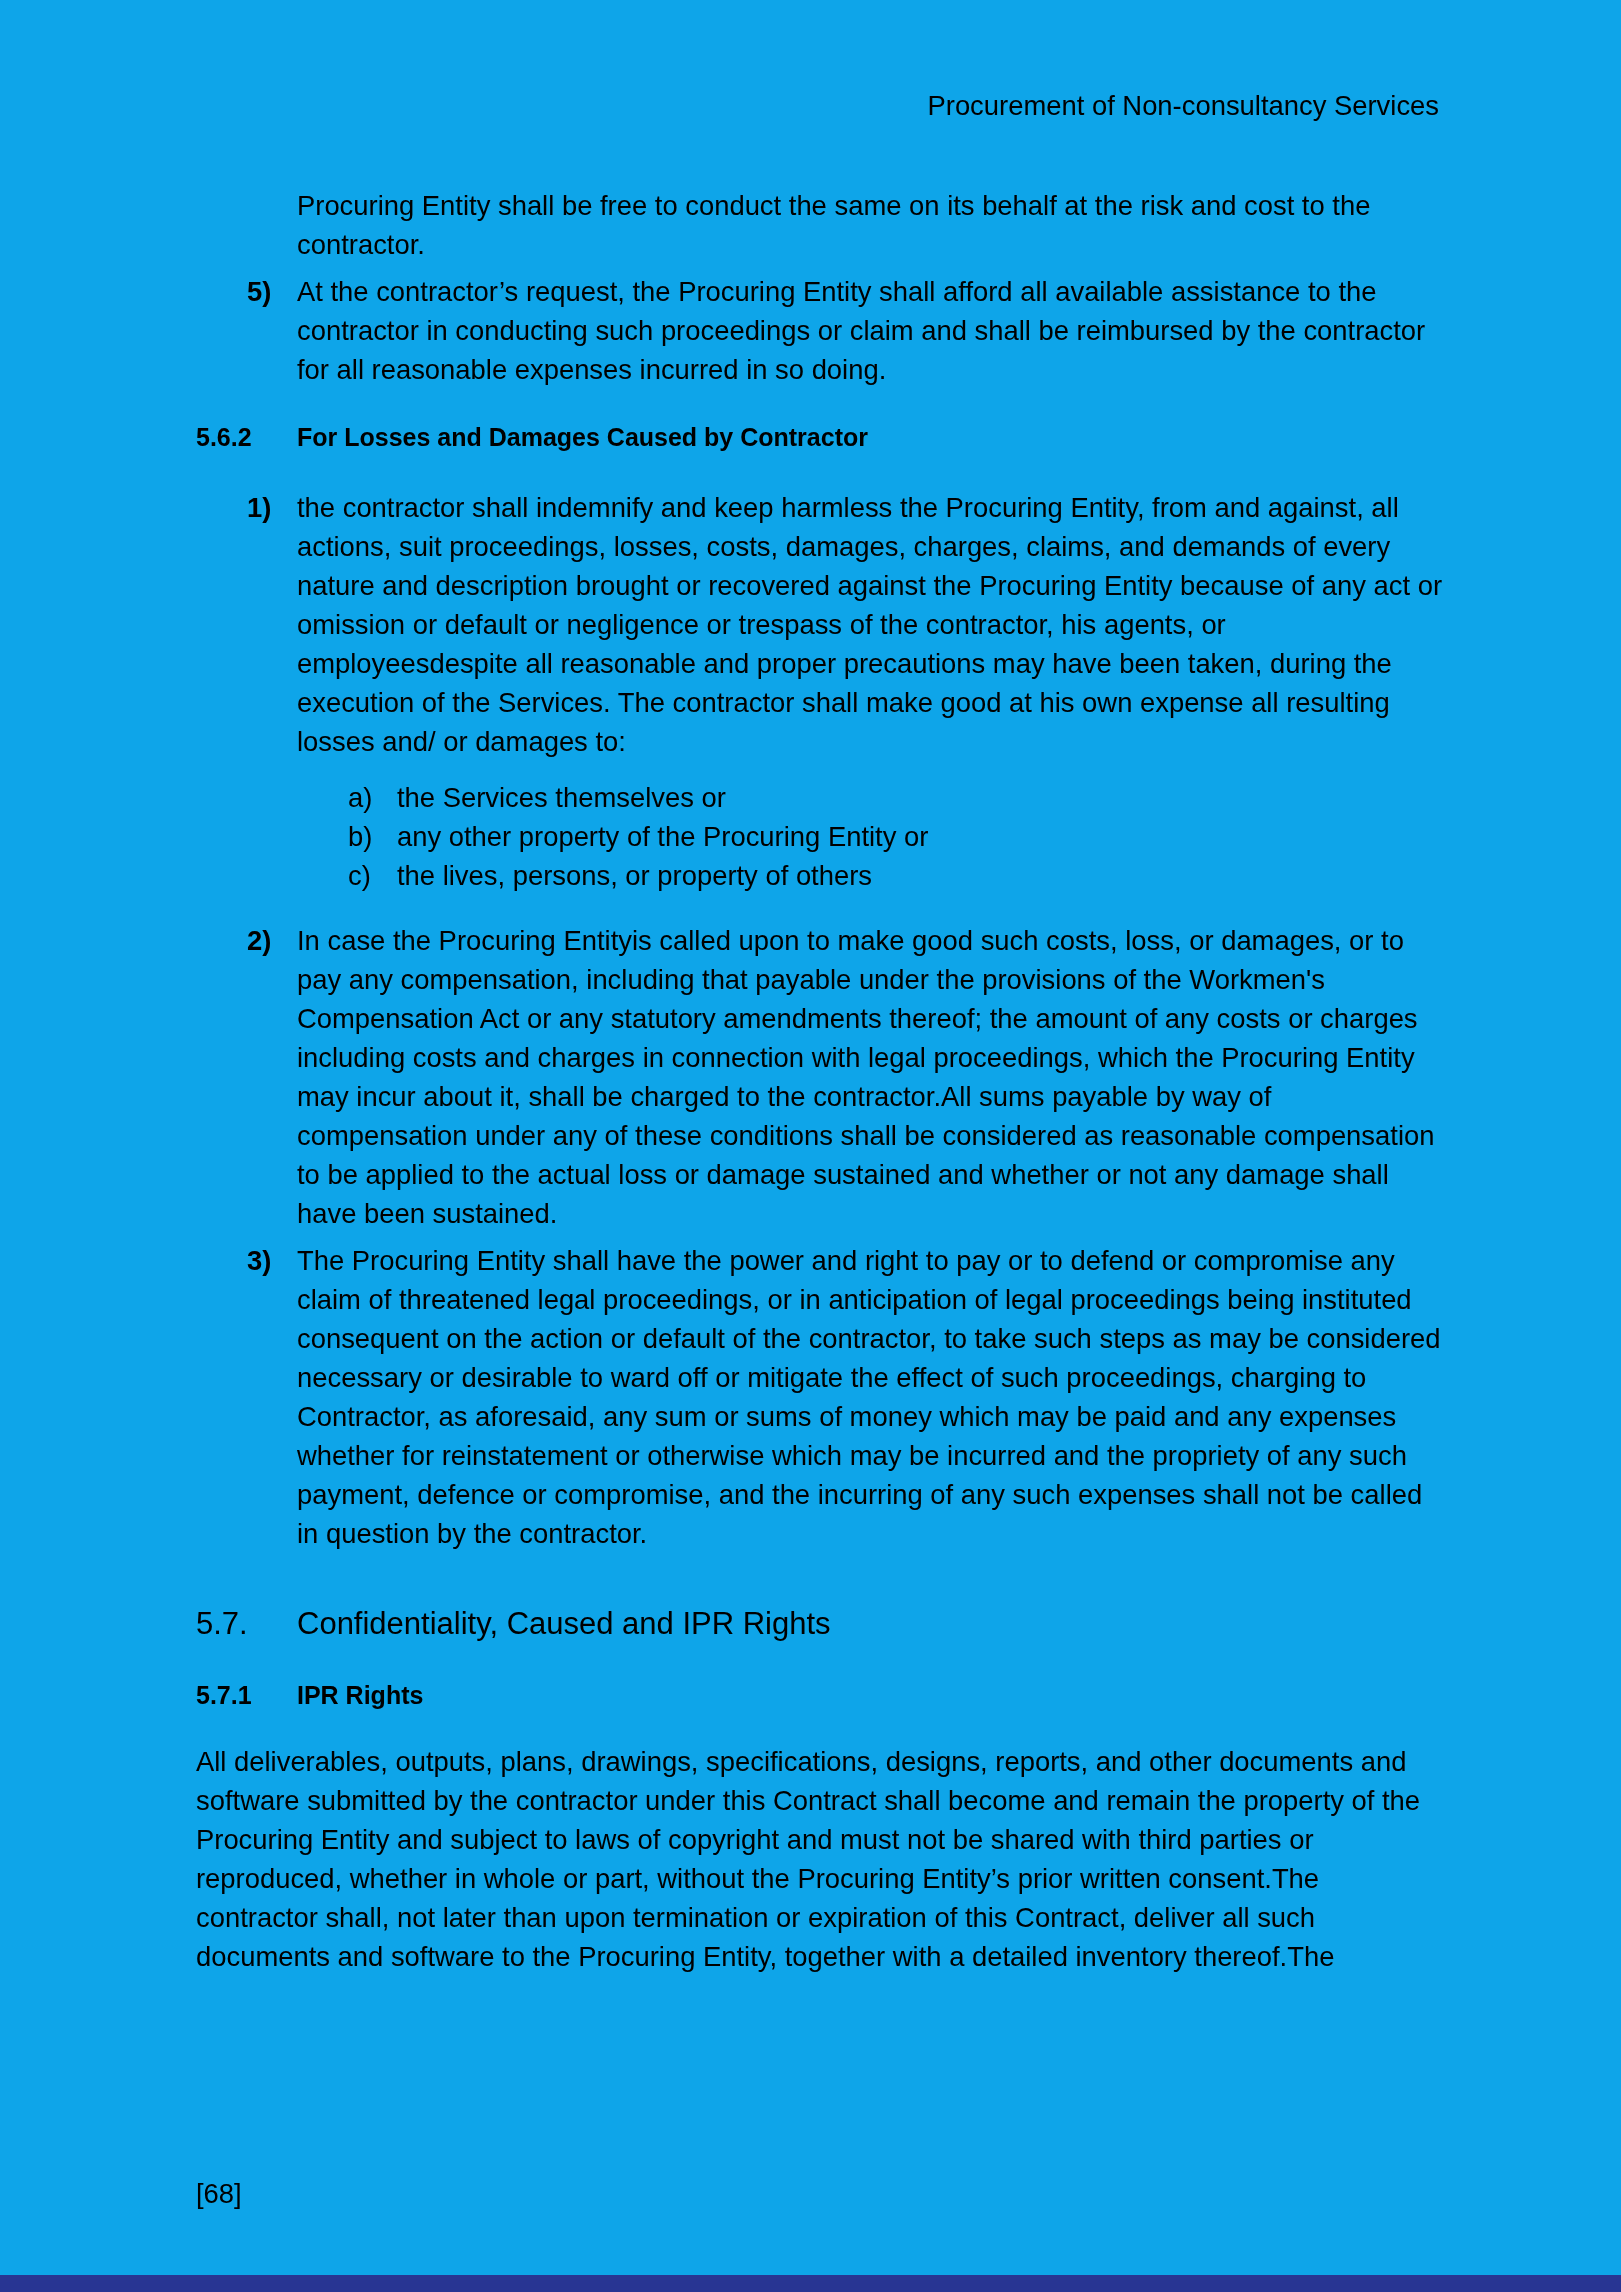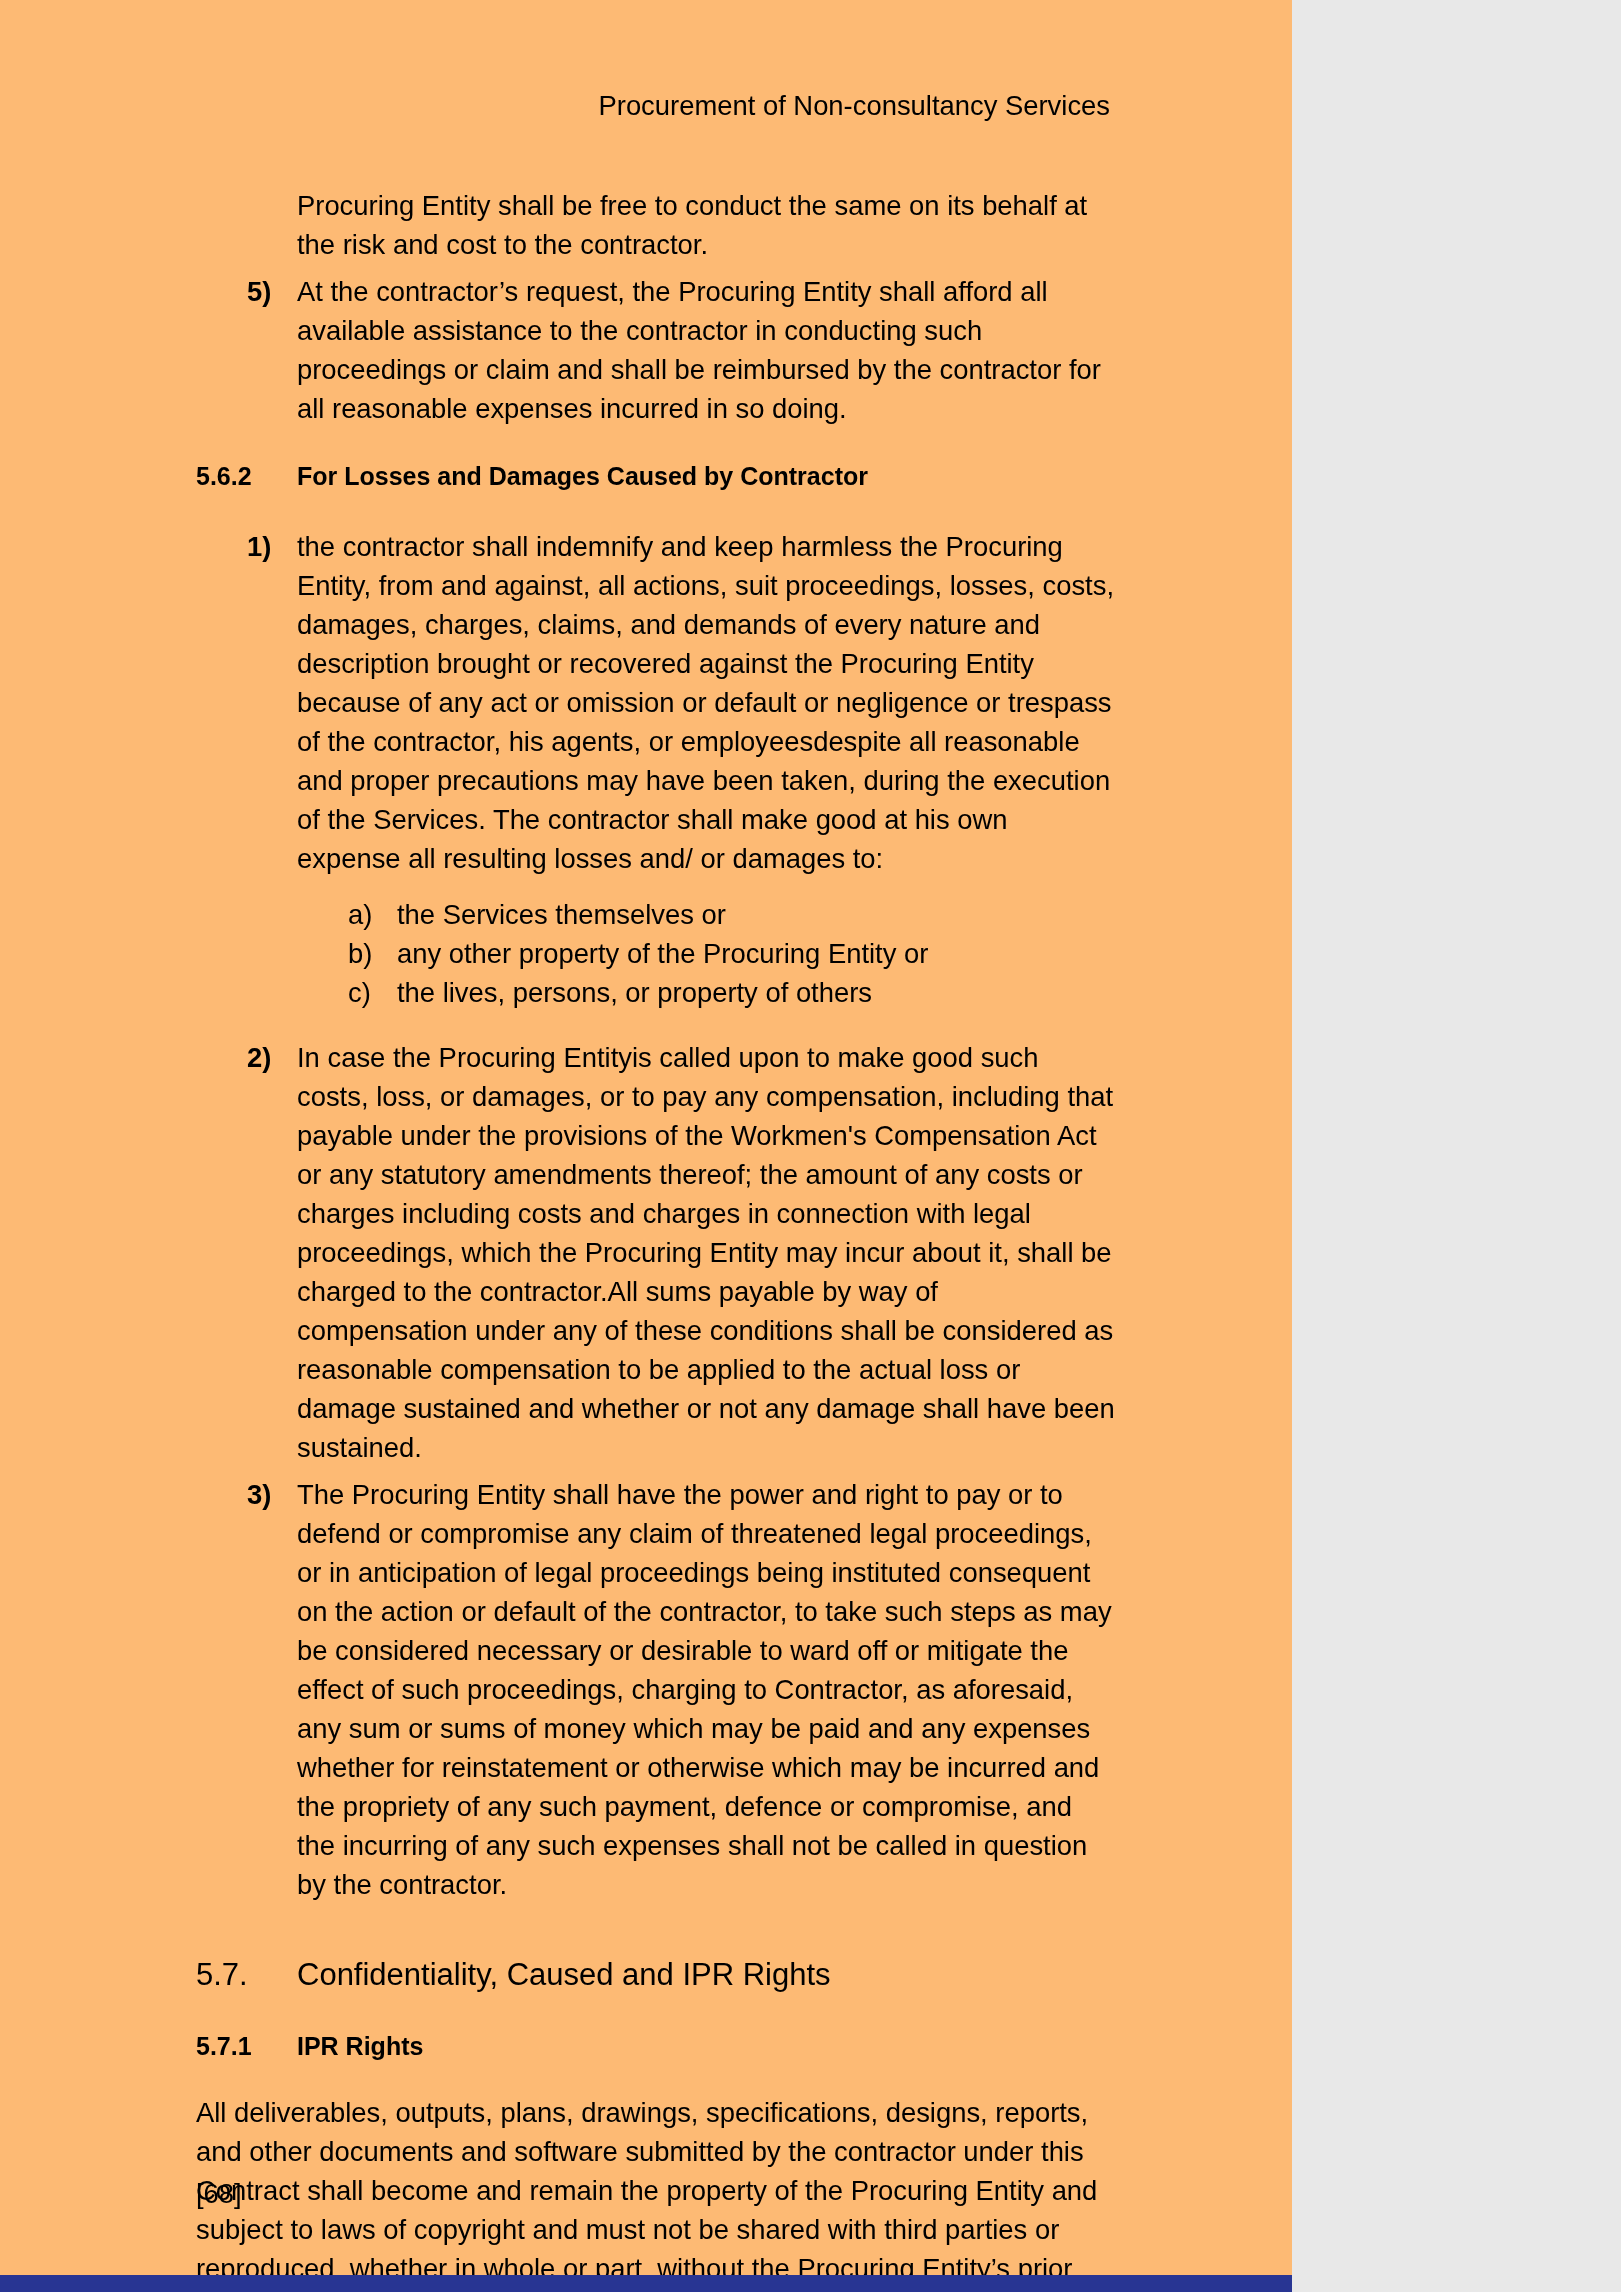--- a/index.html
+++ b/index.html
@@ -1,23 +1,23 @@
 <!DOCTYPE html>
 <html><head>
 <meta charset="utf-8">
 <style>
   * { margin: 0; padding: 0; box-sizing: border-box; }
   html, body { background: #e8e8e8; }
   body { font-family: "Liberation Sans", sans-serif; }
 
   .page {
     position: relative;
-    width: 1292px;
+    width: 1621px;
     height: 2293px;
-    background: #fdba74;
+    background: #0ea5e9;
     color: #000000;
     font-size: 27.4px;
     line-height: 39px;
     overflow: hidden;
   }
 
   .header {
     position: absolute;
     top: 86px;
     left: 196px;

